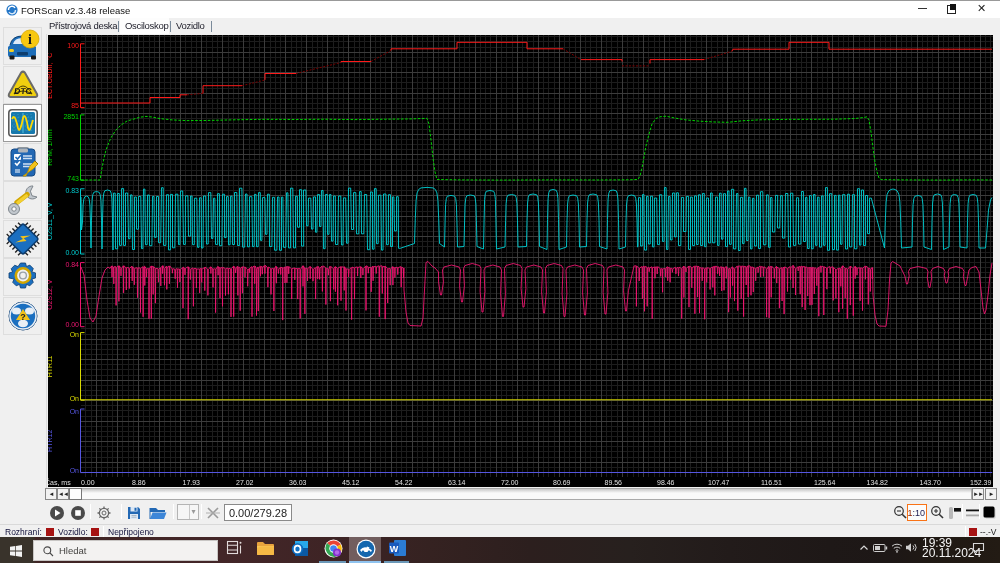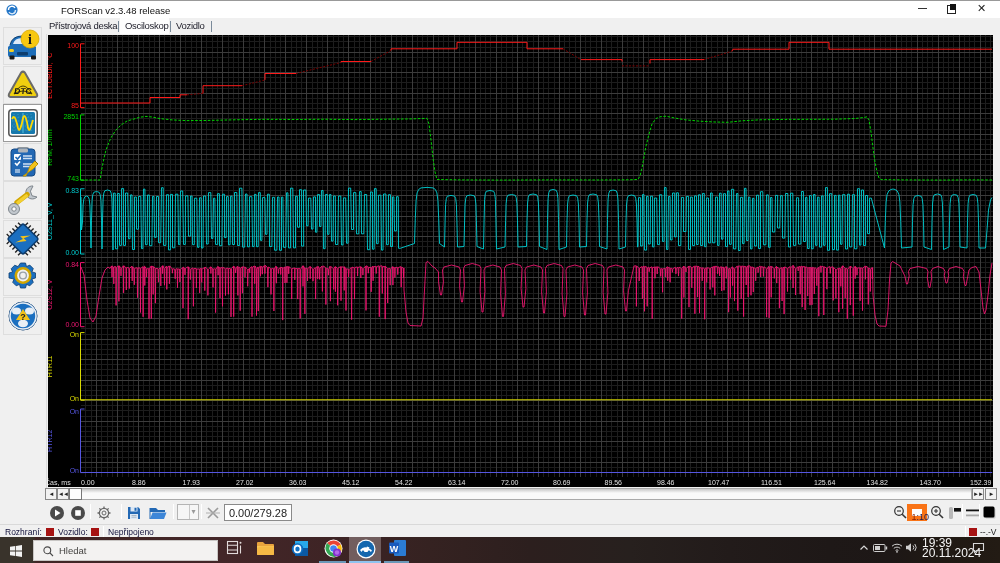--- a/index.html
+++ b/index.html
@@ -1,20 +1,20 @@
 <!DOCTYPE html>
 <html><head><meta charset="utf-8">
 <style>
 * { margin:0; padding:0; box-sizing:border-box; }
 html,body { width:1000px; height:563px; overflow:hidden; background:#f0f0f0;
   font-family:"Liberation Sans", sans-serif; }
 #app { position:relative; width:1000px; height:563px; }
 #titlebar { position:absolute; left:0; top:0; width:1000px; height:18px; background:#fff;
   border-top:1px solid #999; }
-#title { position:absolute; left:21px; top:4px; font-size:9.5px; color:#111;margin-left:40px; }
+#title { position:absolute; left:21px; top:4px; font-size:9.5px; color:#111; }
 #tmin { position:absolute; left:918px; top:7px; width:9px; height:1px; background:#333; }
 #tmax { position:absolute; left:947px; top:4px; width:9px; height:9px; border:1px solid #222; }
 #tmax:after { content:""; position:absolute; left:2px; top:-2px; width:6px; height:6px; background:#111; }
 #tclose { position:absolute; left:977px; top:1px; font-size:11px; color:#222; }
 #tabbar { position:absolute; left:0; top:18px; width:996px; height:16px; background:#f0f0f0; }
 .tab { position:absolute; top:2px; height:15px; font-size:9.5px; letter-spacing:-0.3px; color:#1c1c28; }
 #atab { position:absolute; left:120px; top:0; width:49px; height:16px; background:#fdfdfd; }
 .tsep { position:absolute; top:3px; width:1px; height:11px; background:#7a8a9a; }
 #sidebar { position:absolute; left:0; top:18px; width:47px; height:506px; background:#f0f0f0; }
 .sbtn { position:absolute; left:3px; width:39px; height:38px; background:#efefef;
@@ -34,21 +34,21 @@
   border:1px solid #777; }
 #toolrow { position:absolute; left:0; top:501px; width:1000px; height:23px; background:#f0f0f0; }
 .tbtn { position:absolute; top:2px; width:21px; height:19px; display:flex; align-items:center;
   justify-content:center; }
 .tcombo { position:absolute; left:176.5px; top:3px; width:22px; height:16px; background:#f6f6f6;
   border:1px solid #b4b4b4; }
 .tcar { position:absolute; right:0; top:0; width:9px; height:14px; font-size:8px; color:#999;
   border-left:1px solid #c8c8c8; text-align:center; line-height:14px; }
 .tsepv { position:absolute; top:3px; width:1px; height:15px; background:#dadada; border-right:1px solid #fff; }
 .zfield { position:absolute; left:906.5px; top:2.5px; width:20px; height:17px; background:#fcfcfc;
-  border:5px solid #f97316; font-size:9px; text-align:left; line-height:16px; }
+  border:1px solid #f97316; font-size:9px; text-align:left; line-height:16px; }
 .tfield { position:absolute; left:224px; top:2.5px; width:68px; height:17px; background:#fff;
   border:1px solid #8a8a8a; font-size:11px; color:#222; text-align:center; line-height:16px; }
 #statusbar { position:absolute; left:0; top:524px; width:1000px; height:13px; background:#f0f0f0;
   border-top:1px solid #d9d9d9; font-size:8.5px; color:#10103a; }
 .rsq { position:absolute; top:2.5px; width:8px; height:8px; background:#a61212; }
 .stext { position:absolute; top:2px; }
 .ssep { position:absolute; top:1px; width:1px; height:11px; background:#cfcfcf; border-right:1px solid #fff; }
 #taskbar { position:absolute; left:0; top:537px; width:1000px; height:26px;
   background:linear-gradient(90deg,#39332b 0px,#39332b 33px,#402525 36px,#432628 220px,
   #3e2425 330px,#352221 430px,#2c1f1e 530px,#27201e 630px,#221b1a 730px,#1e1817 830px,

